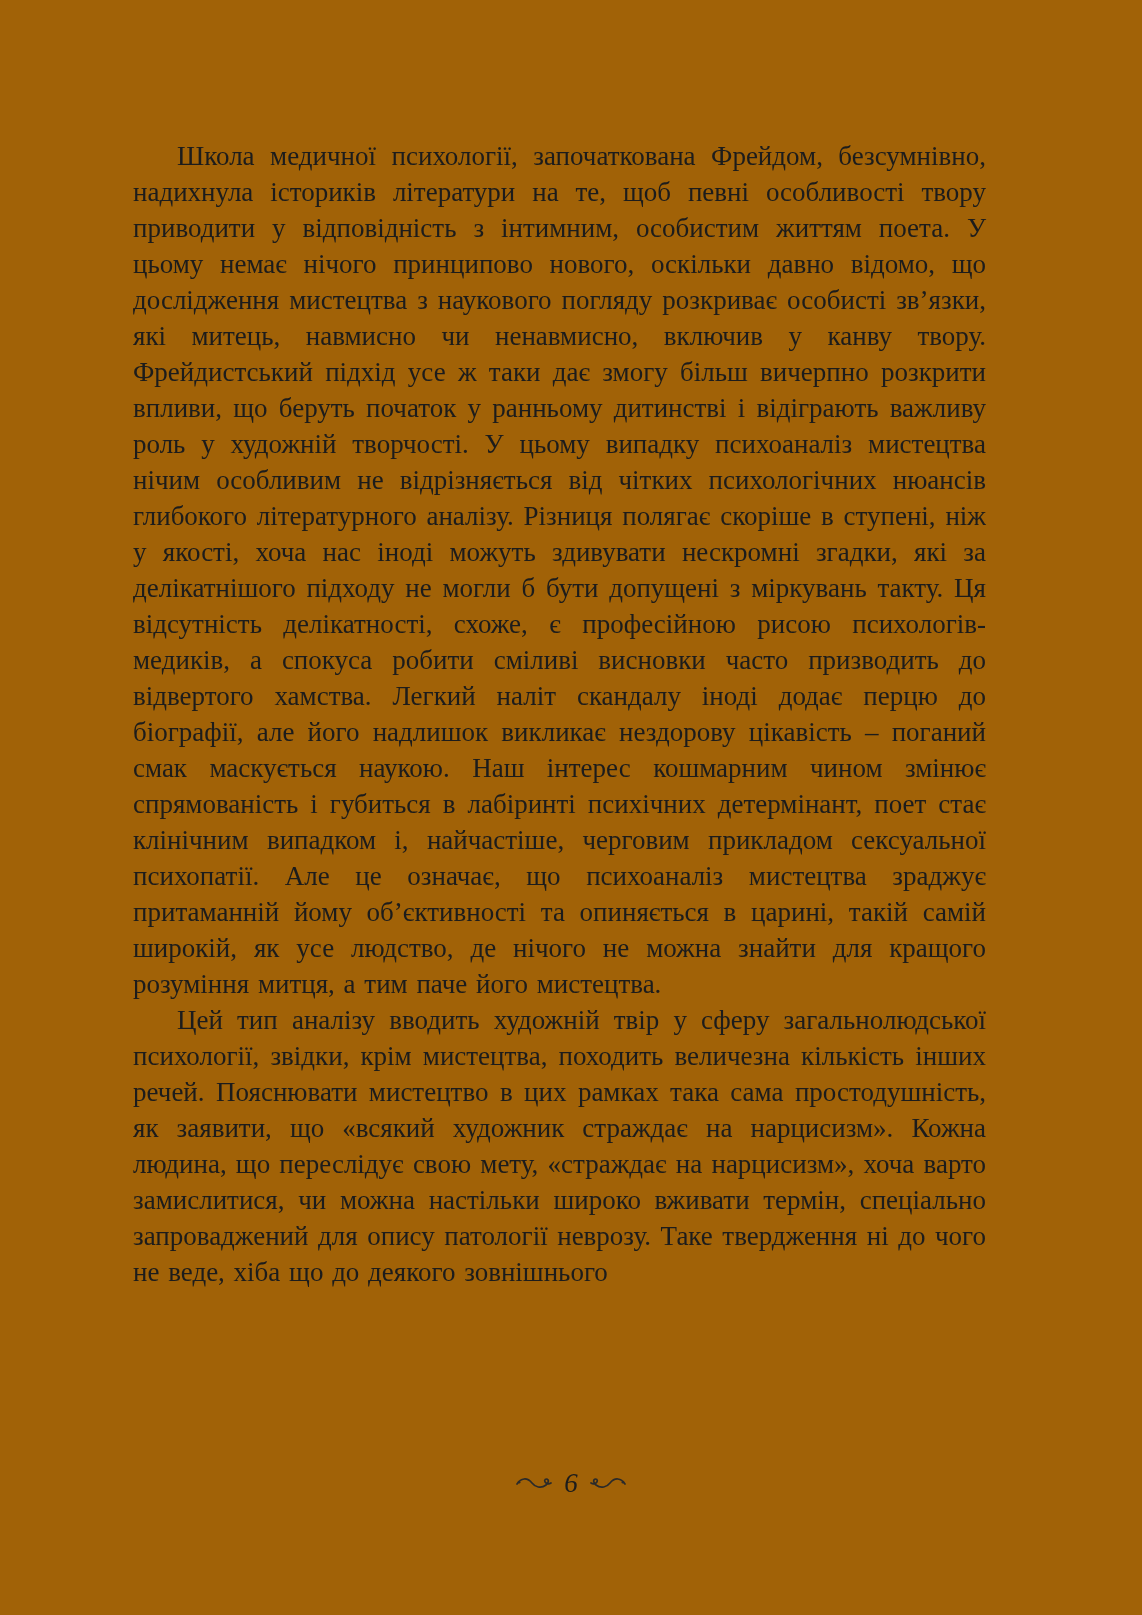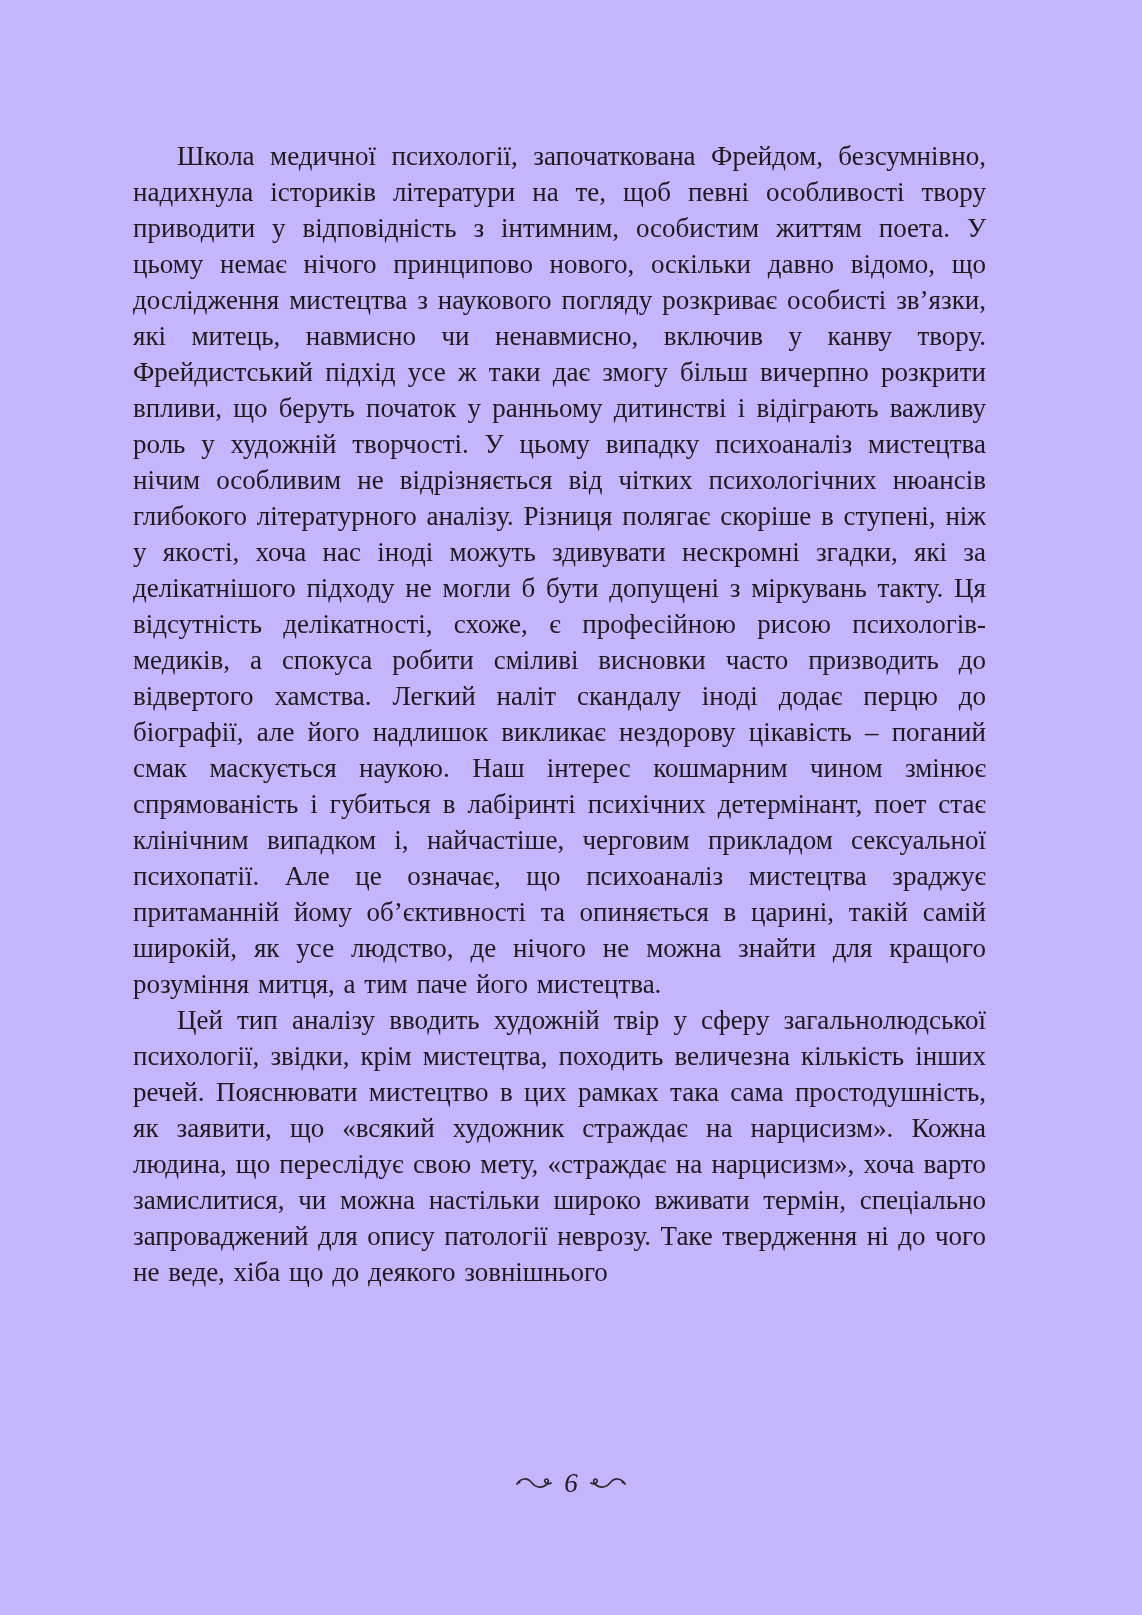--- a/index.html
+++ b/index.html
@@ -5,21 +5,21 @@
 <style>
   html, body {
     margin: 0;
     padding: 0;
     background: #ffffff;
   }
   .page {
     position: relative;
     width: 1142px;
     height: 1615px;
-    background: #c4b5fd;
+    background: #a16207;
     overflow: hidden;
     font-family: "Liberation Serif", "DejaVu Serif", serif;
     color: #1c1c1c;
   }
   .text-block {
     position: absolute;
     top: 138px;
     left: 133px;
     width: 853px;
     font-size: 27px;

